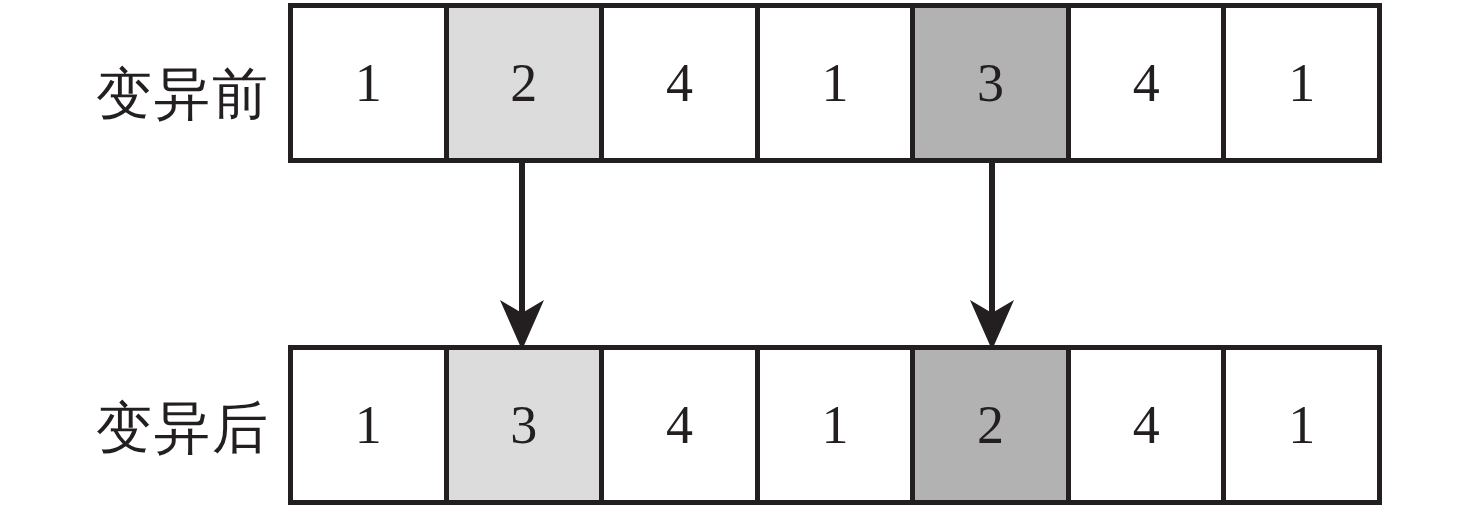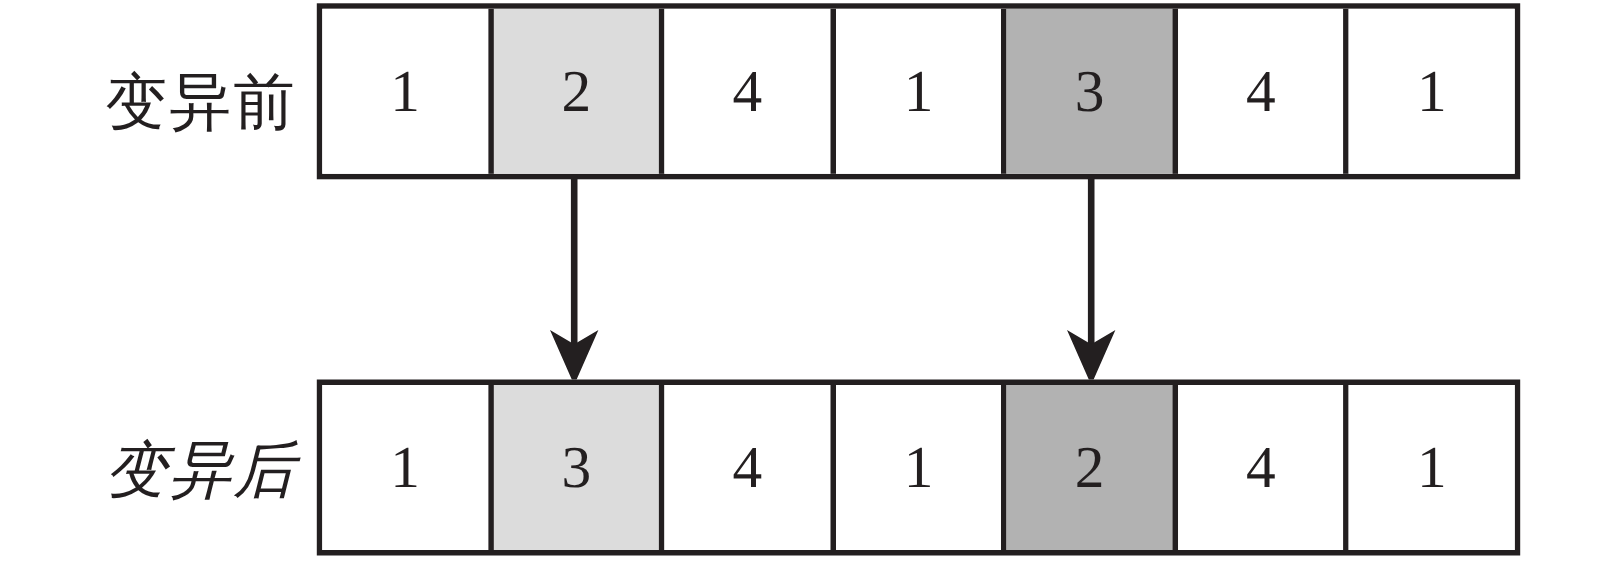--- a/index.html
+++ b/index.html
@@ -23,21 +23,21 @@
     width: 190px;
     text-align: center;
     font-family: "DejaVu Serif", "Liberation Serif", serif;
     font-size: 56px;
     line-height: 1;
     color: #231f20;
     letter-spacing: 2px;
     white-space: nowrap;
   }
   #label-before { top: 66px; }
-  #label-after  { top: 400px; font-style: italic; }
+  #label-after  { top: 400px; }
 
   
   .row {
     position: absolute;
     left: 288px;
     width: 1094px;
     height: 160px;
     display: flex;
     box-sizing: border-box;
     border: 5px solid #231f20;

